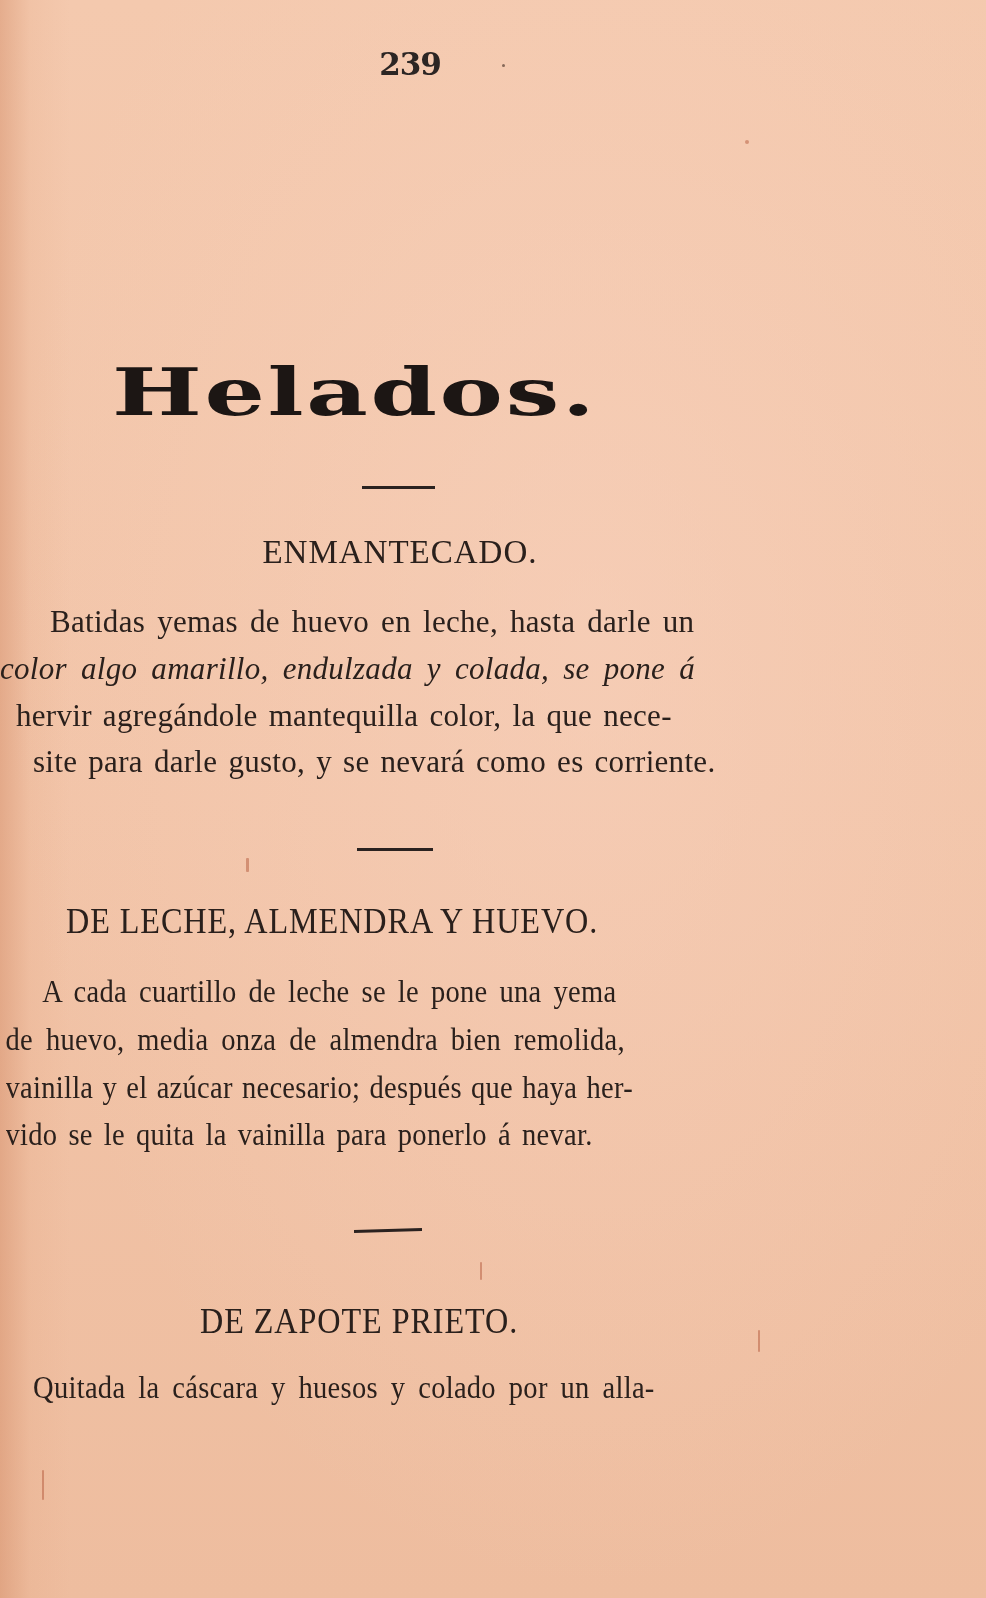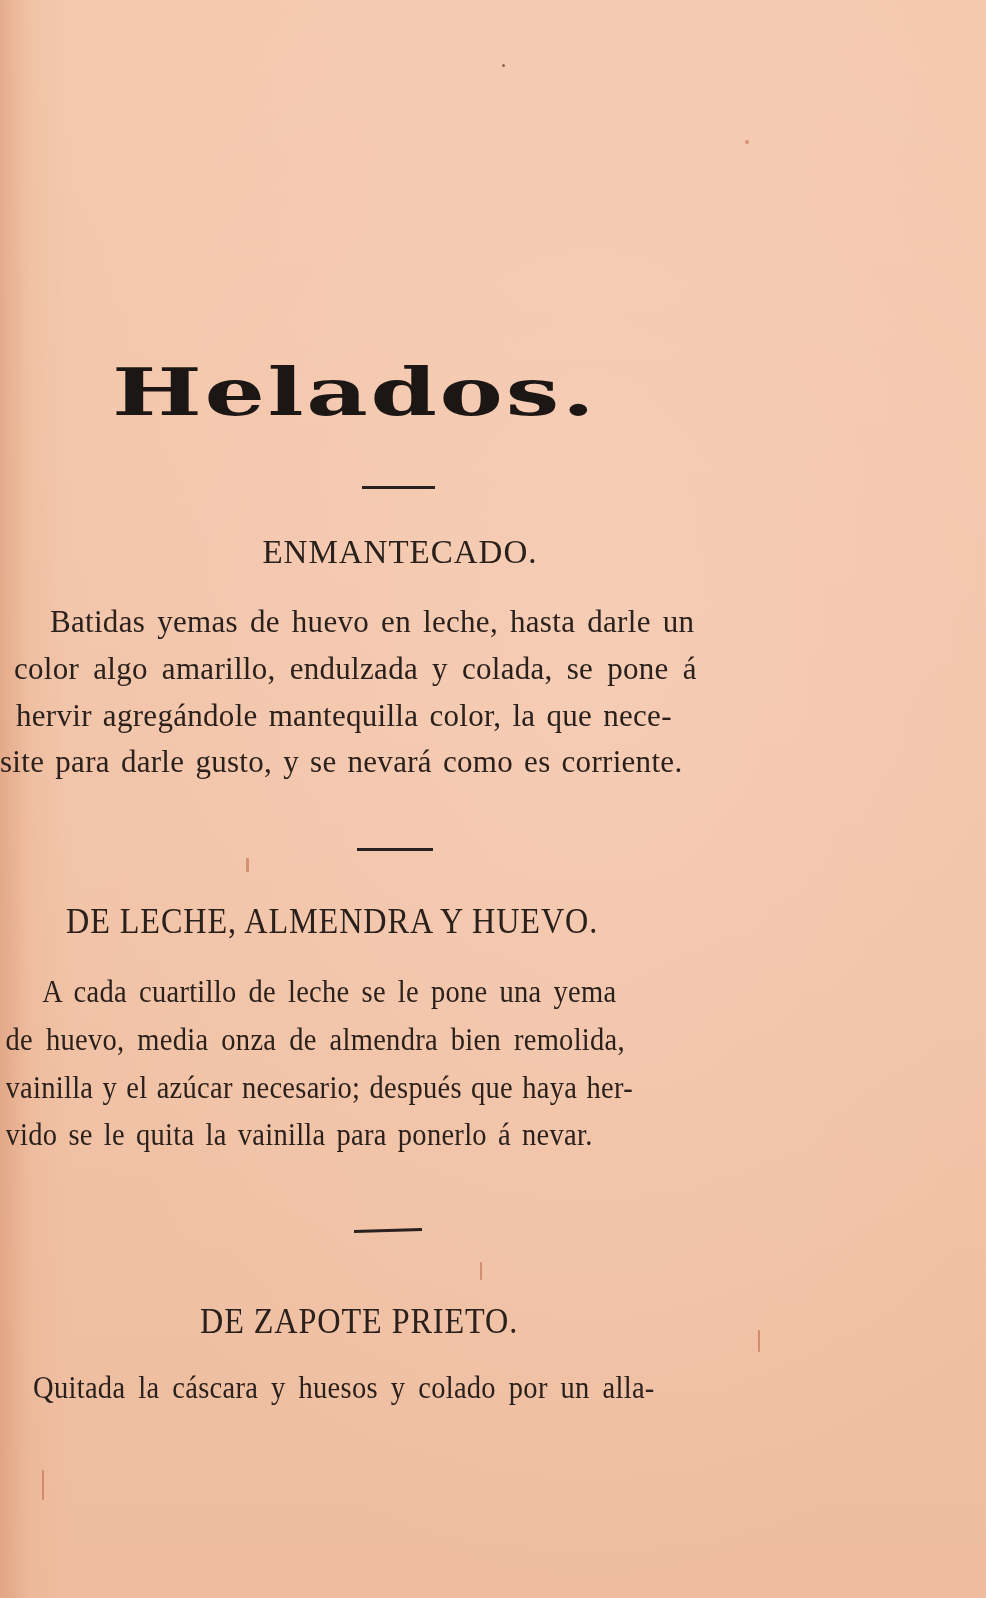--- a/index.html
+++ b/index.html
@@ -88,32 +88,33 @@
       position: absolute;
       background: rgba(180,90,60,0.5);
       border-radius: 1px;
     }
   </style>
 </head>
 <body>
 
 <div class="page">
 
+  <div class="page-number">239</div>
 
   <div class="chapter-title">Helados.</div>
 
   <div class="rule" style="top:486px; left:362px; width:73px;"></div>
 
   <div class="section-heading" style="top:534px; left:-10px;">ENMANTECADO.</div>
 
   <div class="para" style="top:604px;">
     <div class="line" style="top:0; left:50px; word-spacing:4px;text-align:right;">Batidas yemas de huevo en  leche, hasta darle un</div>
-    <div class="line" style="top:47px; left:14px; word-spacing:6px;">color algo amarillo,  endulzada y  colada, se  pone á</div>
+    <div class="line" style="top:47px; left:0; word-spacing:6px;font-style:italic;">color algo amarillo,  endulzada y  colada, se  pone á</div>
     <div class="line" style="top:94px; left:16px; word-spacing:3px;">hervir agregándole mantequilla color, la  que nece-</div>
-    <div class="line" style="top:140px; left:0; word-spacing:3px;text-align:center;">site para darle gusto, y se nevará como es corriente.</div>
+    <div class="line" style="top:140px; left:33px; word-spacing:3px;text-align:center;">site para darle gusto, y se nevará como es corriente.</div>
   </div>
 
   <div class="rule" style="top:848px; left:357px; width:76px;"></div>
 
   <div class="section-heading condensed" style="top:902px; left:66px; width:auto; text-align:left; font-size:35px;">DE LECHE, ALMENDRA Y HUEVO.</div>
 
   <div class="para condensed" style="top:974px;">
     <div class="line" style="top:0; left:46px; word-spacing:5px;">A cada  cuartillo de  leche se  le pone  una  yema</div>
     <div class="line" style="top:48px; left:6px; word-spacing:6px;">de huevo, media  onza de  almendra  bien  remolida,</div>
     <div class="line" style="top:96px; left:6px; word-spacing:2px;">vainilla y el azúcar necesario; después que haya her-</div>

